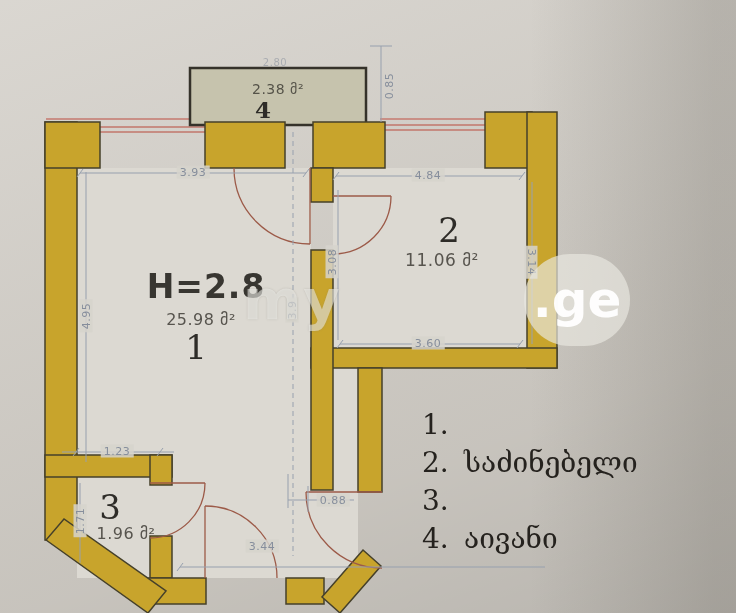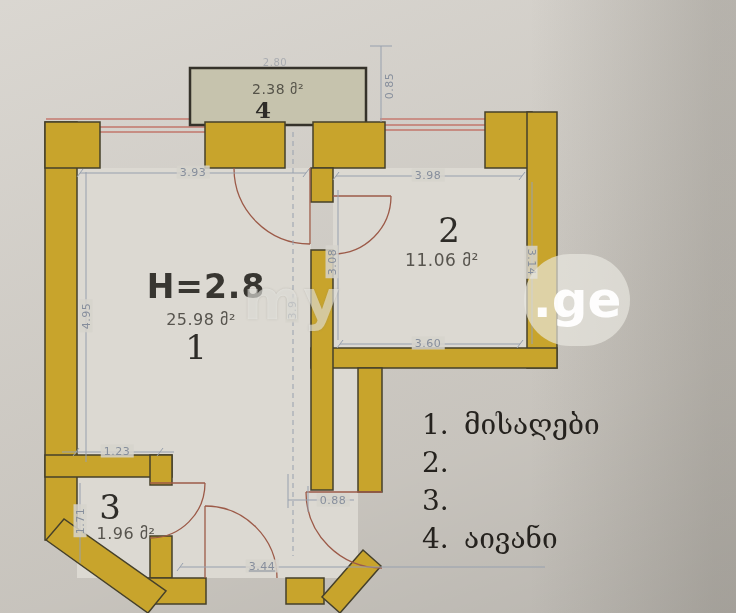--- a/index.html
+++ b/index.html
@@ -118,50 +118,50 @@
       <line x1="288" y1="474" x2="288" y2="508"></line>
       <line x1="308" y1="486" x2="308" y2="512"></line>
       <line x1="180" y1="567" x2="545" y2="567"></line>
       <line x1="177" y1="571" x2="183" y2="563"></line>
       <line x1="381" y1="46" x2="381" y2="122"></line>
       <line x1="370" y1="46" x2="392" y2="46"></line>
     </g>
   </svg>
 
   <div class="lbl dim" style="left:193px;top:172px;">3.93</div>
-  <div class="lbl dim" style="left:428px;top:175px;">3.98</div>
+  <div class="lbl dim" style="left:428px;top:175px;">4.84</div>
   <div class="lbl dim rot" style="left:86px;top:316px;">4.95</div>
   <div class="lbl dim rot90" style="left:531px;top:262px;">3.14</div>
   <div class="lbl dim rot" style="left:332px;top:262px;">3.08</div>
   <div class="lbl dim" style="left:428px;top:343px;">3.60</div>
   <div class="lbl dim rot" style="left:292px;top:310px;">3.9</div>
   <div class="lbl dim" style="left:117px;top:451px;">1.23</div>
   <div class="lbl dim rot" style="left:80px;top:521px;">1.71</div>
   <div class="lbl dim" style="left:333px;top:500px;">0.88</div>
-  <div class="lbl dim" style="left:262px;top:566px;text-decoration:underline;">3.44</div>
+  <div class="lbl dim" style="left:262px;top:546px;">3.44</div>
   <div class="lbl dim faint" style="left:275px;top:62px;font-size:10px;">2.80</div>
   <div class="lbl dim rot" style="left:389px;top:86px;background:transparent;">0.85</div>
 
   <div class="lbl hnote" style="left:206px;top:286px;">H=2.8</div>
   <div class="lbl area" style="left:201px;top:319px;">25.98 მ²</div>
   <div class="lbl roomnum" style="left:196px;top:347px;">1</div>
   <div class="lbl roomnum" style="left:449px;top:230px;">2</div>
   <div class="lbl area" style="left:442px;top:260px;font-size:17px;">11.06 მ²</div>
   <div class="lbl roomnum" style="left:110px;top:507px;">3</div>
   <div class="lbl area" style="left:126px;top:533px;">1.96 მ²</div>
   <div class="lbl area" style="left:278px;top:89px;font-size:14px;color:#555349;">2.38 მ²</div>
   <div class="lbl roomnum small" style="left:263px;top:109px;">4</div>
 
   <div id="legend">
     <div class="legend-row">
       <span class="legend-num">1.</span>
-      <span>მისაღები</span>
     </div>
     <div class="legend-row">
       <span class="legend-num">2.</span>
+      <span>საძინებელი</span>
     </div>
     <div class="legend-row">
       <span class="legend-num">3.</span>
     </div>
     <div class="legend-row">
       <span class="legend-num">4.</span>
       <span>აივანი</span>
     </div>
   </div>
 

